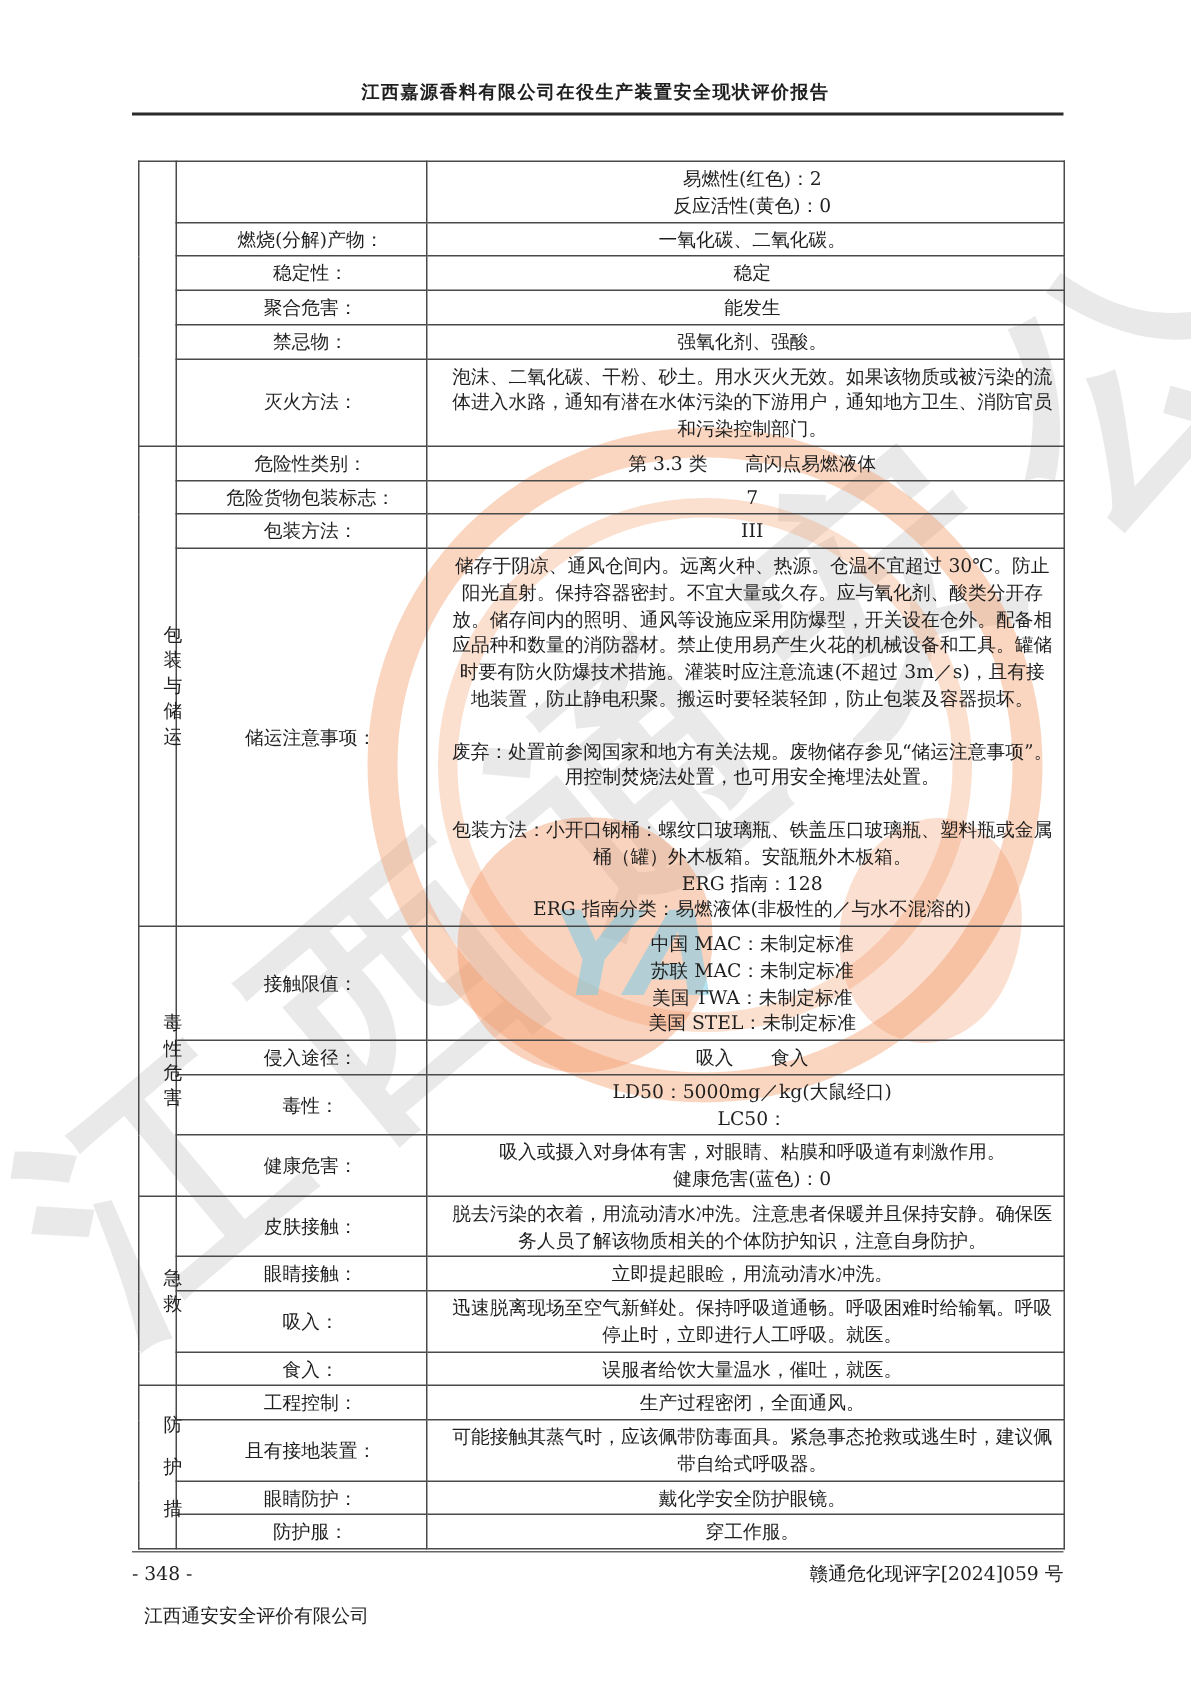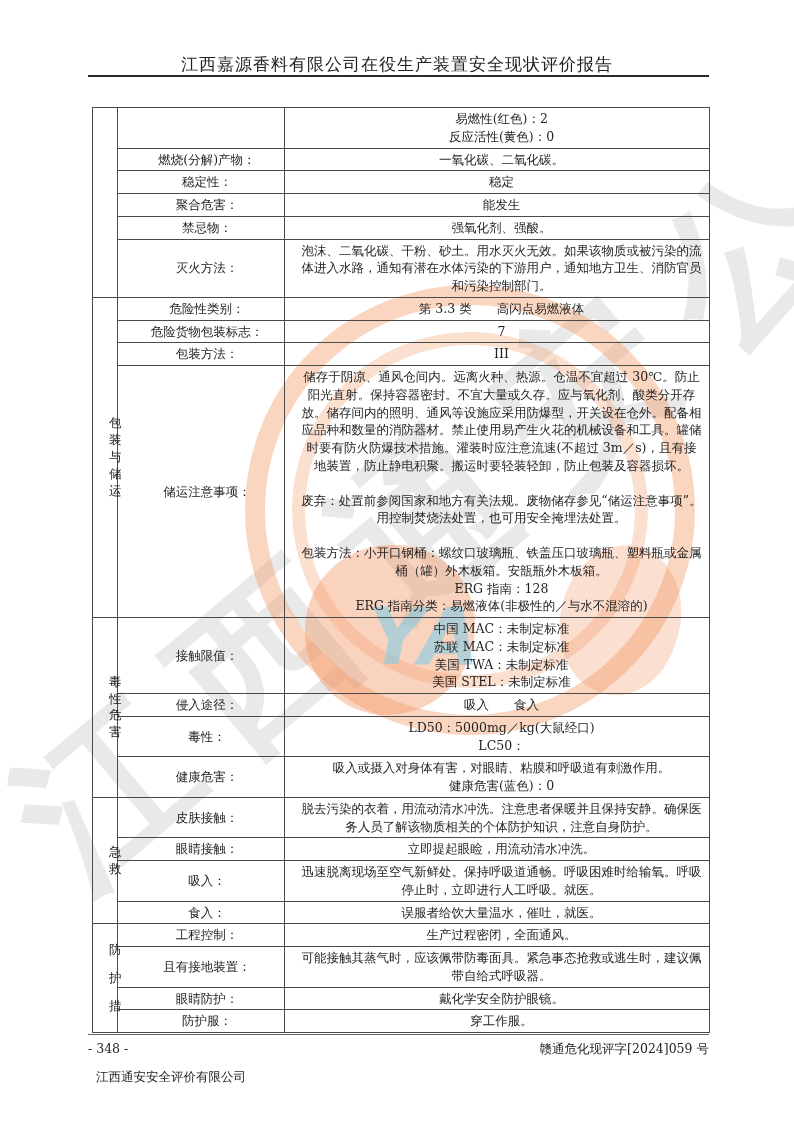--- a/index.html
+++ b/index.html
@@ -52,21 +52,21 @@
     font-family:"DejaVu Sans","Liberation Sans",sans-serif;
     font-weight:bold; font-size:76px; letter-spacing:10px;
     color:rgba(222,52,34,0.48); white-space:nowrap;
   }
 
   
   .content { position:absolute; inset:0; z-index:1; }
 
   .hdr-title {
     position:absolute; top:53px; left:0; width:100%;
-    text-align:center; font-size:17px; font-weight:400; letter-spacing:1px;
+    text-align:center; font-size:12px; font-weight:700; letter-spacing:1px;
   }
   .hdr-rule { position:absolute; top:75px; left:88px; width:621px; border-top:2px solid #2b2b2b; }
 
   table.grid {
     position:absolute; left:92px; top:107px; width:617px;
     border-collapse:collapse; table-layout:fixed;
     font-size:12.5px; line-height:1.42;
   }
   table.grid td { border:1px solid #4a4a4a; vertical-align:middle;padding-left:16px; }
   td.sec { width:25px; text-align:center; padding:2px 0;margin-top:44px; }

